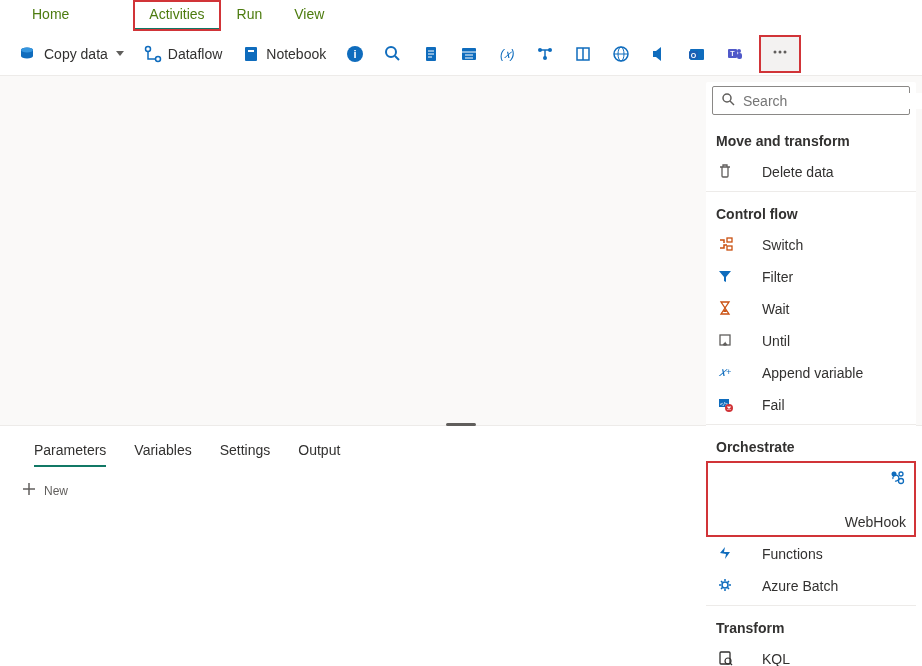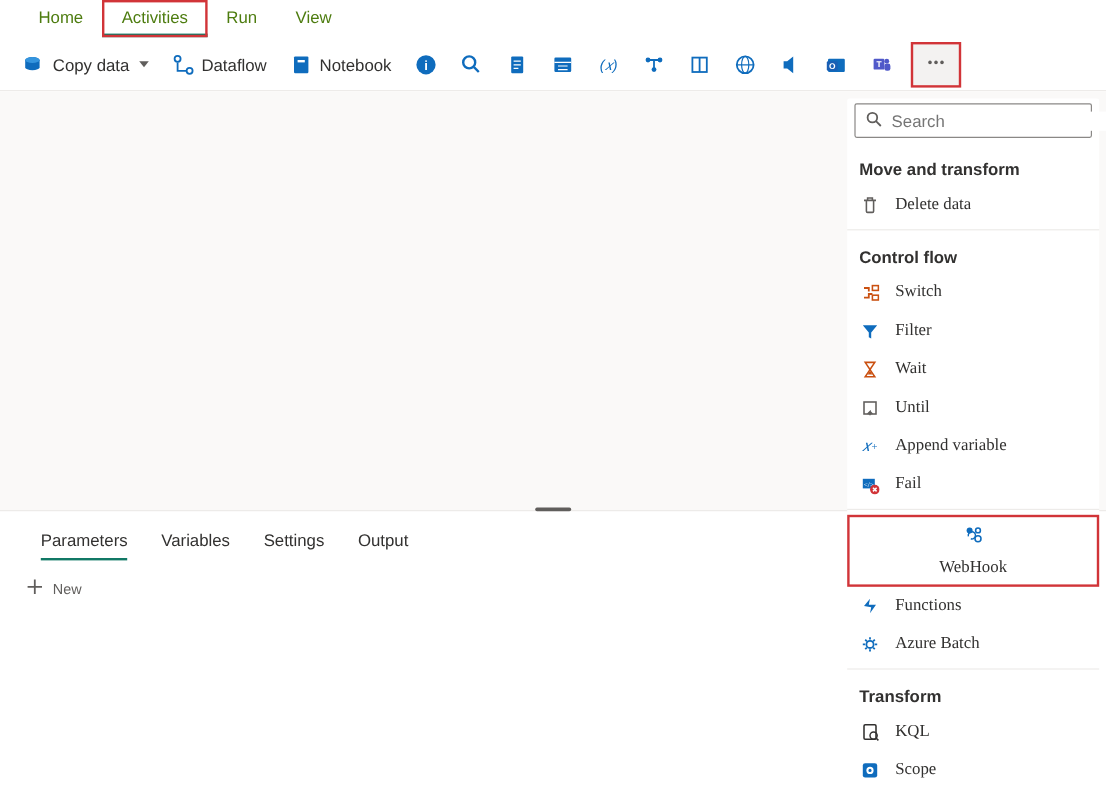--- a/index.html
+++ b/index.html
@@ -26,20 +26,21 @@
       color: #4d7c0f;
       font-size: 14px;
       position: relative;
     }
     .main-tab.active {
       border-bottom: 3px solid #117865;
     }
     .main-tab.highlighted {
       outline: 2px solid #d13438;
       outline-offset: -2px;
+      margin-left: 48px;
     }
     .toolbar {
       display: flex;
       align-items: center;
       height: 44px;
       padding: 0 12px;
       gap: 4px;
       border-bottom: 1px solid #edebe9;
     }
     .tool-btn {
@@ -142,26 +143,25 @@
       color: #605e5c;
     }
     .group-header {
       font-weight: 600;
       font-size: 14px;
       padding: 10px 10px 6px;
       color: #323130;
     }
     .menu-item {
       display: flex;
-      align-items: center;
-      gap: 12px;
+      align-items: flex-end;
+      gap: 28px;
       padding: 7px 10px;
       cursor: pointer;
       color: #323130;
-      font-family: Liberation Serif, serif;
     }
     .menu-item.highlighted {
       outline: 2px solid #d13438;
       outline-offset: -2px;
       flex-direction: column;
     }
     .menu-icon {
       width: 18px;
       height: 18px;
       display: inline-flex;
@@ -415,20 +415,21 @@
           <rect x="2" y="3" width="10" height="8" fill="#0f6cbd"></rect>
           <text x="7" y="9.5" fill="#fff" font-size="6" text-anchor="middle">&lt;/&gt;</text>
           <circle cx="12" cy="12" r="4" fill="#d13438"></circle>
           <path d="M10.5 10.5 l3 3 m0-3 l-3 3" stroke="#fff" stroke-width="1.3"></path>
         </svg>
     </span>
     <span>Fail</span>
   </div>
   <div class="group-divider"></div>
 
+  <div class="group-header">Orchestrate</div>
   <div class="menu-item highlighted">
     <span class="menu-icon">
       <svg width="16" height="16">
           <circle cx="5" cy="5" r="2.5" fill="#0f6cbd"></circle>
           <circle cx="12" cy="5" r="2" fill="none" stroke="#0f6cbd" stroke-width="1.3"></circle>
           <circle cx="12" cy="12" r="2.5" fill="none" stroke="#0f6cbd" stroke-width="1.3"></circle>
           <path d="M6 12 a3 3 0 1 0 -2 -2" stroke="#0f6cbd" fill="none" stroke-width="1.2"></path>
         </svg>
     </span>
     <span>WebHook</span>

